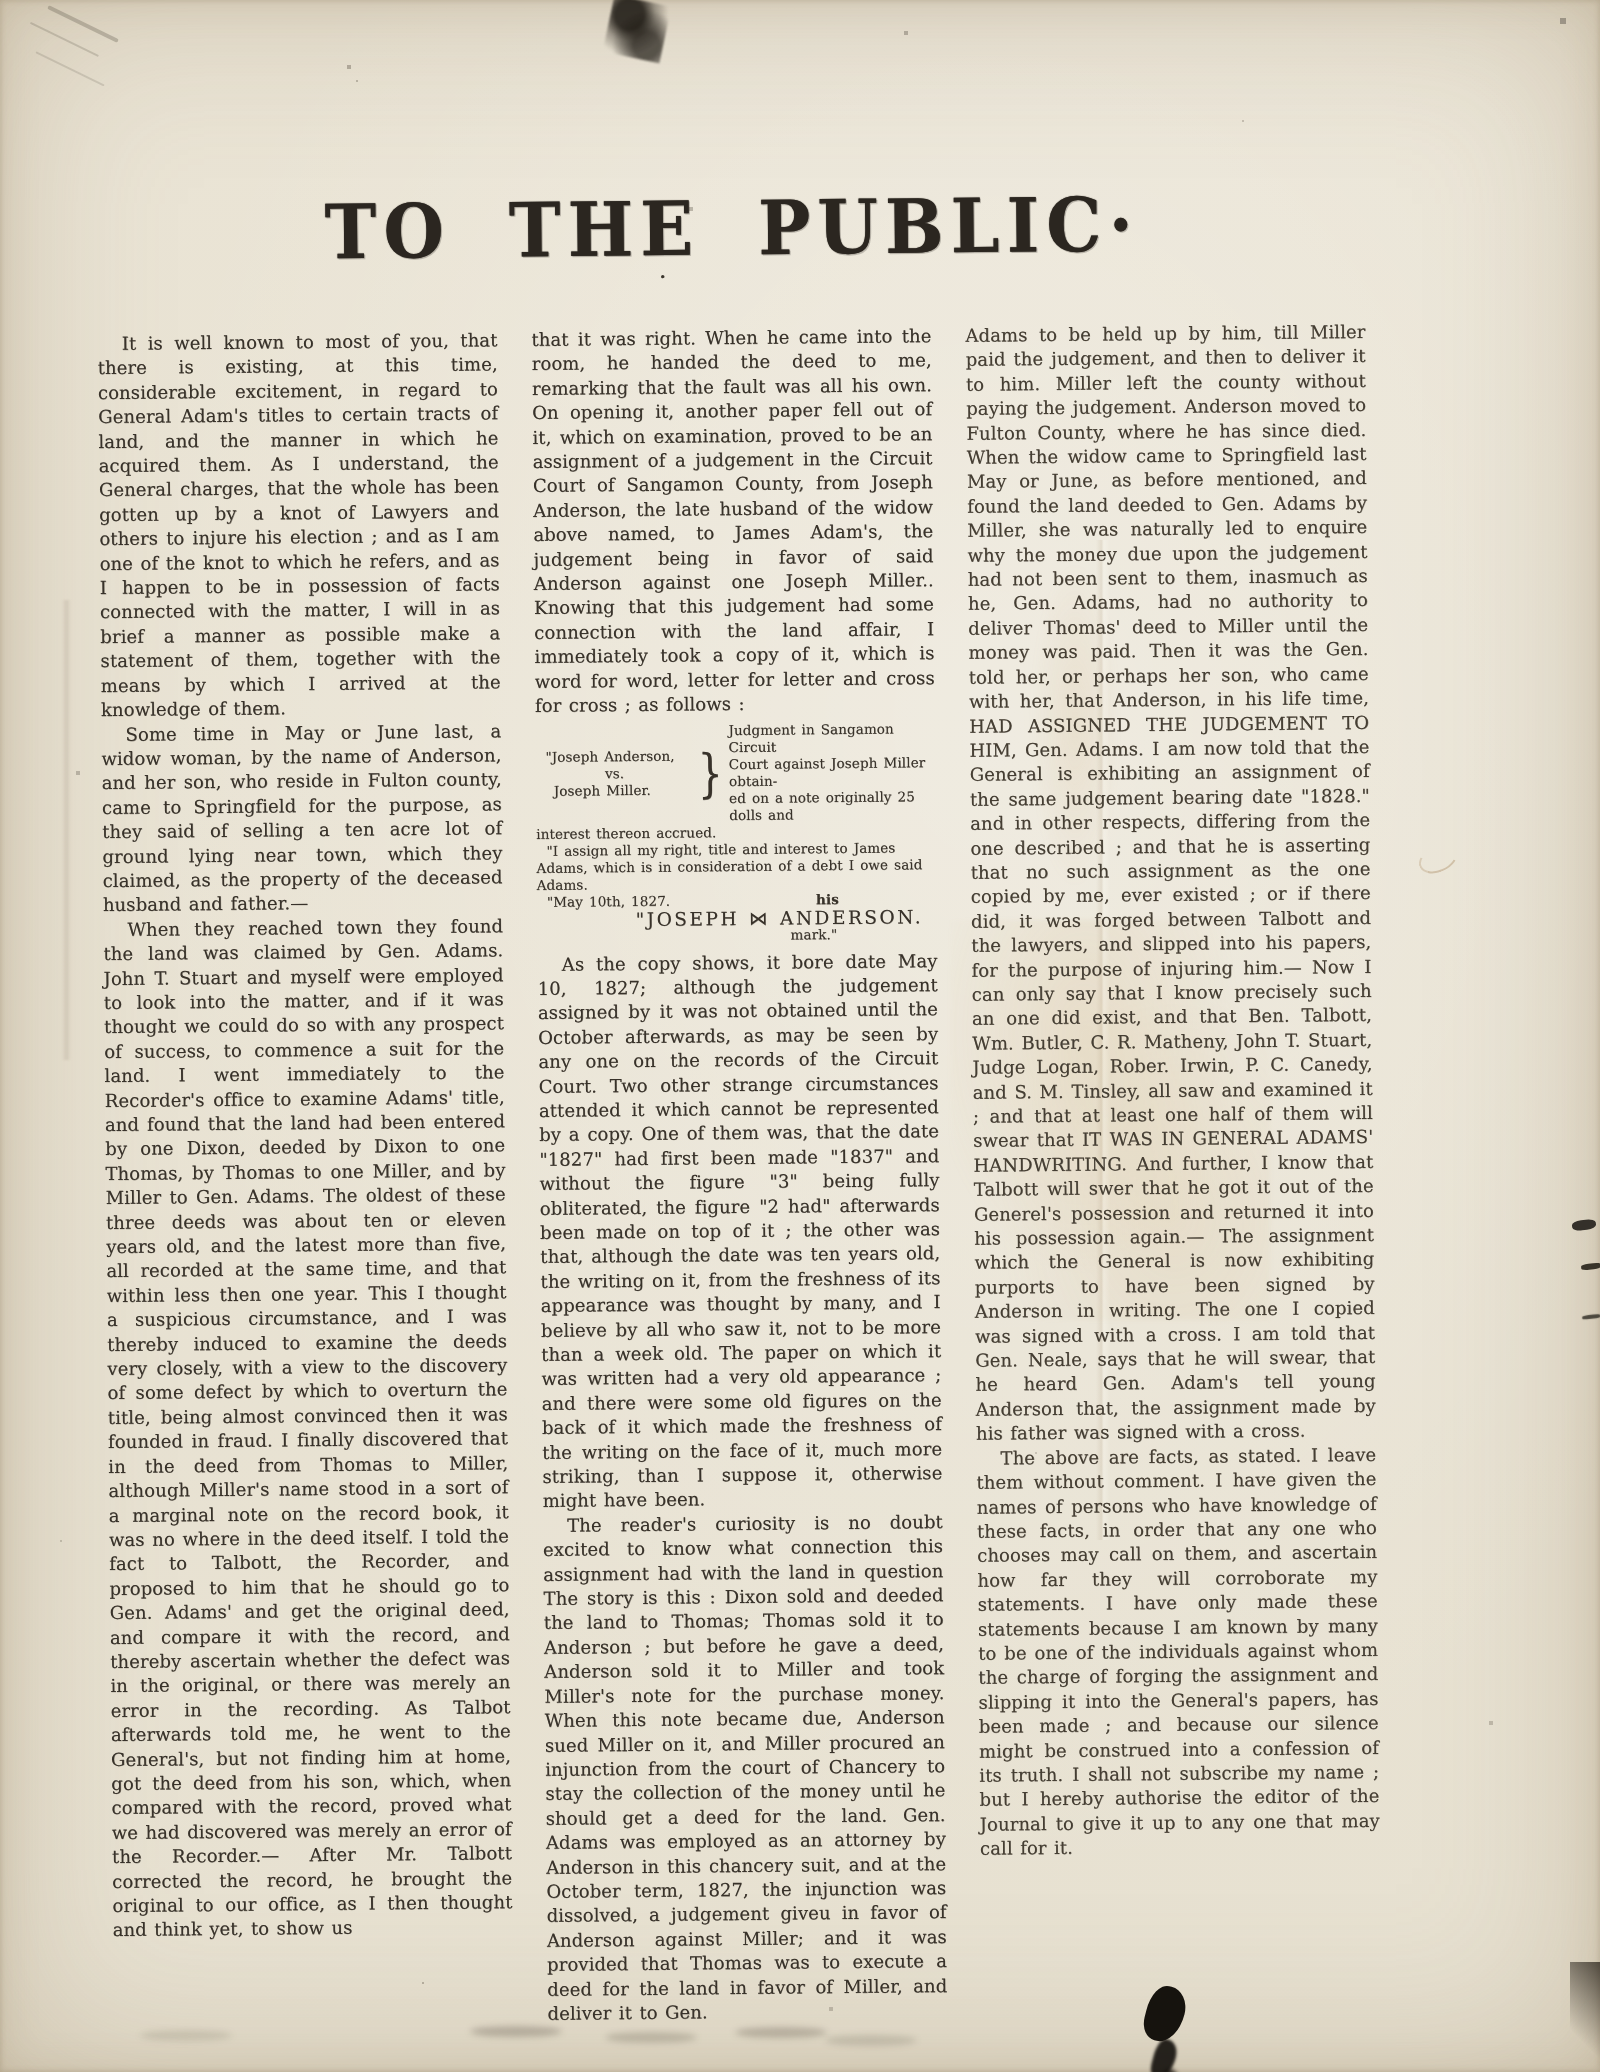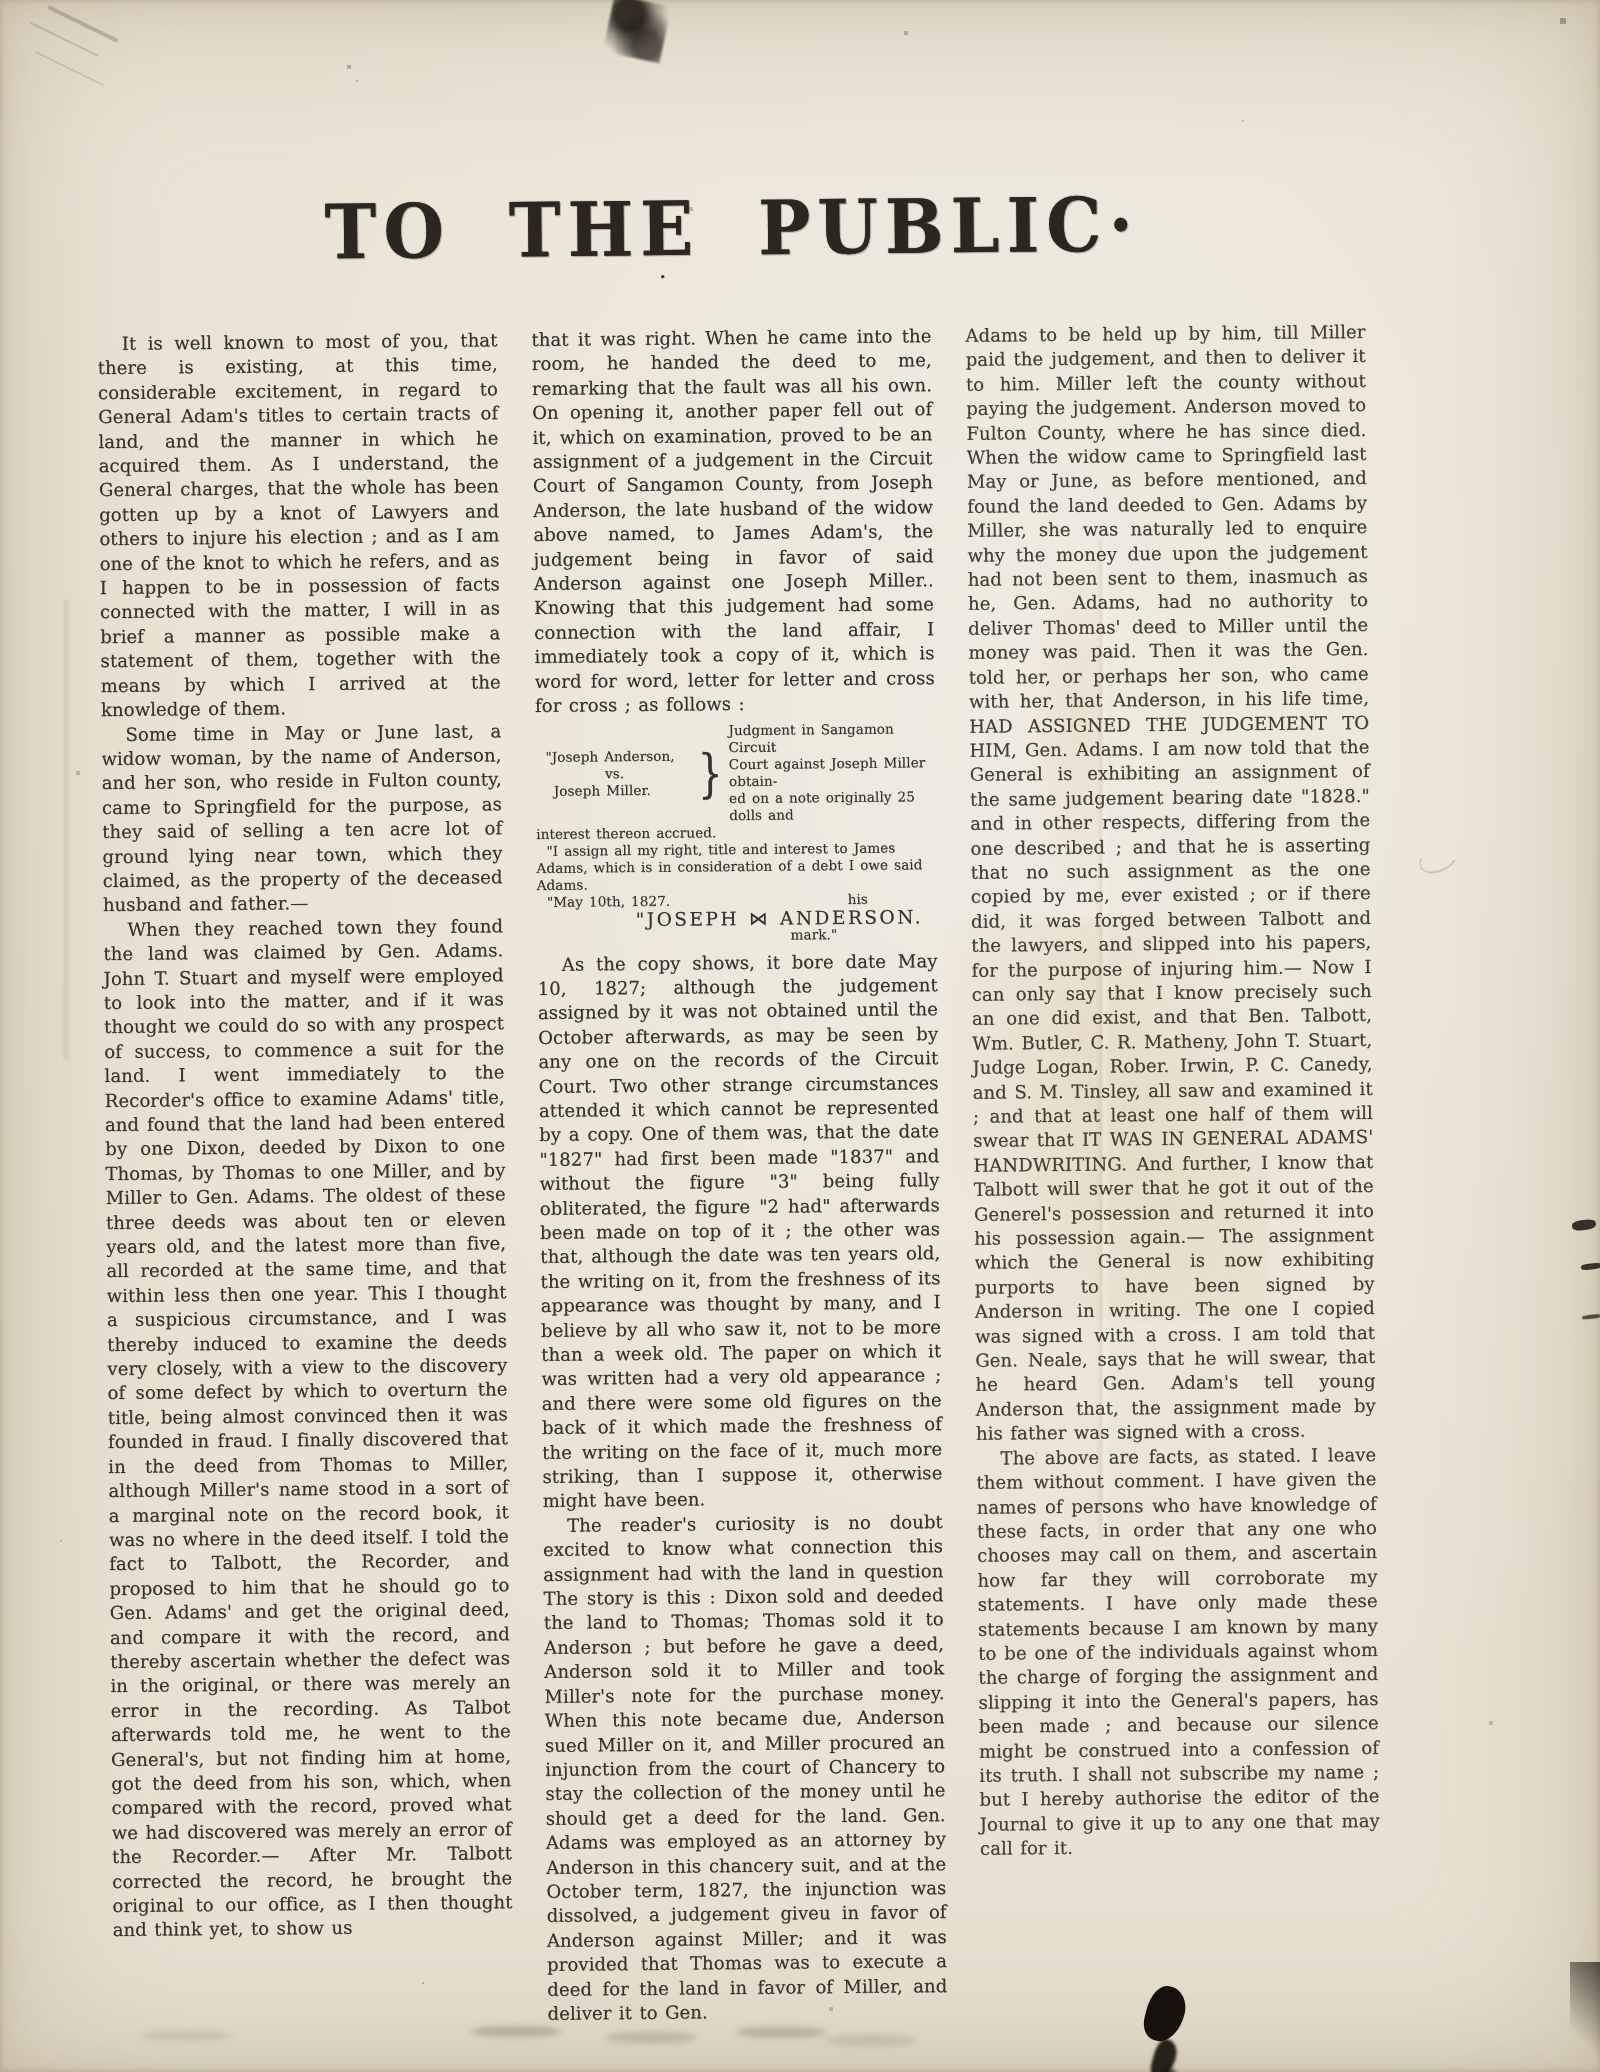--- a/index.html
+++ b/index.html
@@ -95,21 +95,21 @@
   .cite-parties .pl { padding-left:10px; }
   .cite-parties .vs { text-align:center; }
   .cite-parties .df { padding-left:18px; }
   .cite-brace { font-size:52px; line-height:50px; font-weight:normal;
     transform:scaleX(.75); margin:0 2px 0 0; }
   .cite-desc { flex:1; }
   .cite-cont { }
   .cite-assign { text-indent:10px; }
   .cite-daterow { display:flex; }
   .cite-daterow .d { padding-left:10px; }
-  .cite-daterow .h { margin-left:auto; margin-right:69px; }
+  .cite-daterow .h { margin-left:auto; margin-right:98px;font-weight:bold; }
   .cite-sig { font-size:18.5px; letter-spacing:2.5px; text-align:right; padding-right:14px; margin-top:1px; }
   .cite-mark { text-align:right; padding-right:100px; }
 </style>
 </head>
 <body>
 
 <div class="paper"></div>
 
 <div class="mark smudge-top-right"></div>
 <div class="mark pencil-top-left"></div>

